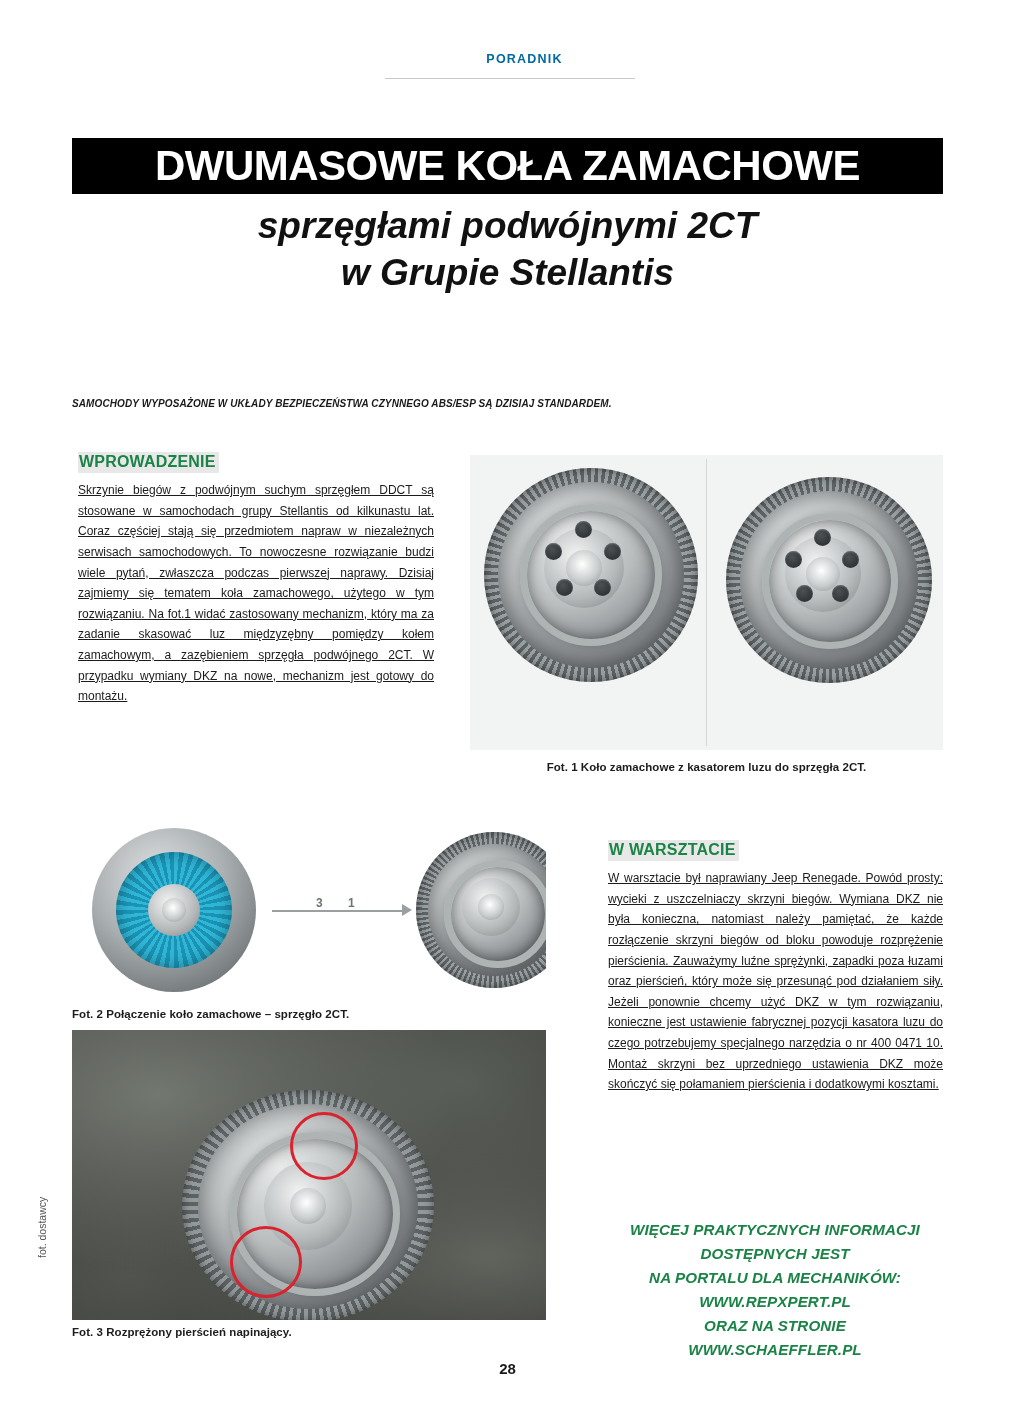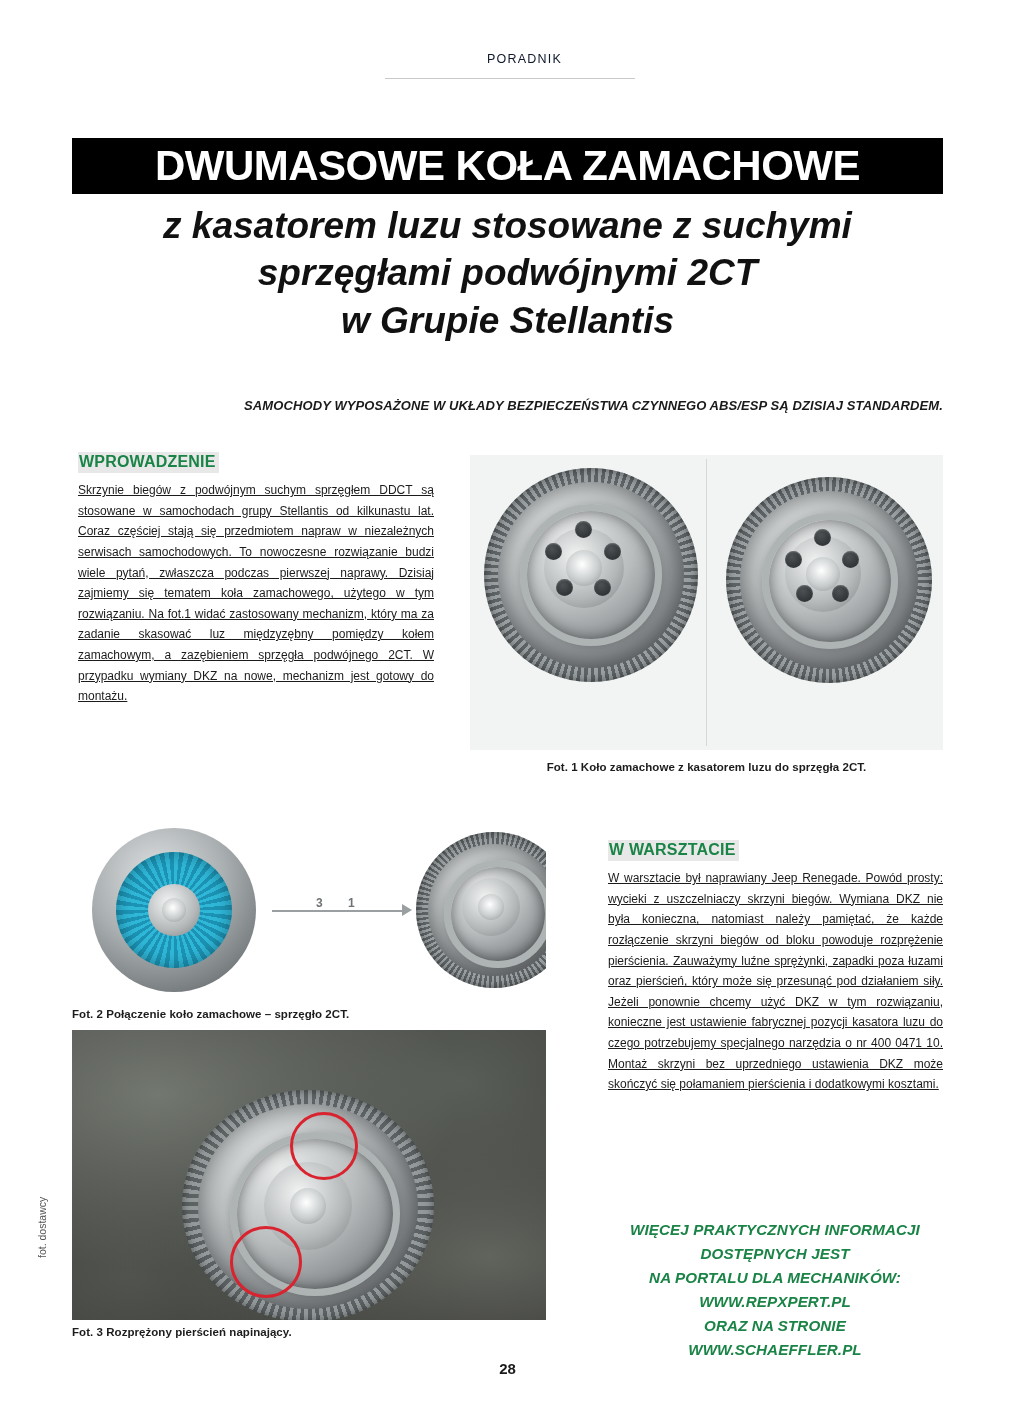--- a/index.html
+++ b/index.html
@@ -19,23 +19,23 @@
   
   .page-header {
     position: absolute;
     top: 52px;
     left: 0;
     width: 1015px;
     text-align: center;
   }
   .page-header .kicker {
     font-size: 12.5px;
-    font-weight: normal;
+    font-weight: bold;
     letter-spacing: 1.2px;
-    color: #0f172a;
+    color: #0369a1;
     margin-left: 34px;
   }
   .header-rule {
     position: absolute;
     top: 78px;
     left: 385px;
     width: 250px;
     height: 1px;
     background: #c9c9c9;
   }
@@ -70,22 +70,22 @@
     font-style: italic;
     font-weight: bold;
     line-height: 1.28;
     color: #111;
   }
   .standfirst {
     position: absolute;
     top: 398px;
     left: 72px;
     width: 871px;
-    text-align: right;
-    font-size: 13px;
+    text-align: left;
+    font-size: 10px;
     font-style: italic;
     font-weight: bold;
     letter-spacing: 0.1px;
     color: #1a1a1a;
   }
 
   
   .col-left {
     position: absolute;
     top: 452px;
@@ -311,21 +311,20 @@
 
 <div class="page-header">
   <div class="kicker">PORADNIK</div>
 </div>
 <div class="header-rule"></div>
 
 <div class="title-bar">
   <span class="title-main">DWUMASOWE KOŁA ZAMACHOWE</span>
 </div>
 <div class="subtitle">
-  <div>z kasatorem luzu stosowane z suchymi</div>
   <div>sprzęgłami podwójnymi 2CT</div>
   <div>w Grupie Stellantis</div>
 </div>
 <div class="standfirst">SAMOCHODY WYPOSAŻONE W UKŁADY BEZPIECZEŃSTWA CZYNNEGO ABS/ESP SĄ DZISIAJ STANDARDEM.</div>
 
 <div class="col-left">
   <div class="section-head">WPROWADZENIE</div>
   <div class="body-text">Skrzynie biegów z podwójnym suchym sprzęgłem DDCT są stosowane w samochodach grupy Stellantis od kilkunastu lat. Coraz częściej stają się przedmiotem napraw w niezależnych serwisach samochodowych. To nowoczesne rozwiązanie budzi wiele pytań, zwłaszcza podczas pierwszej naprawy. Dzisiaj zajmiemy się tematem koła zamachowego, użytego w tym rozwiązaniu. Na fot.1 widać zastosowany mechanizm, który ma za zadanie skasować luz międzyzębny pomiędzy kołem zamachowym, a zazębieniem sprzęgła podwójnego 2CT. W przypadku wymiany DKZ na nowe, mechanizm jest gotowy do montażu.</div>
 </div>
 

